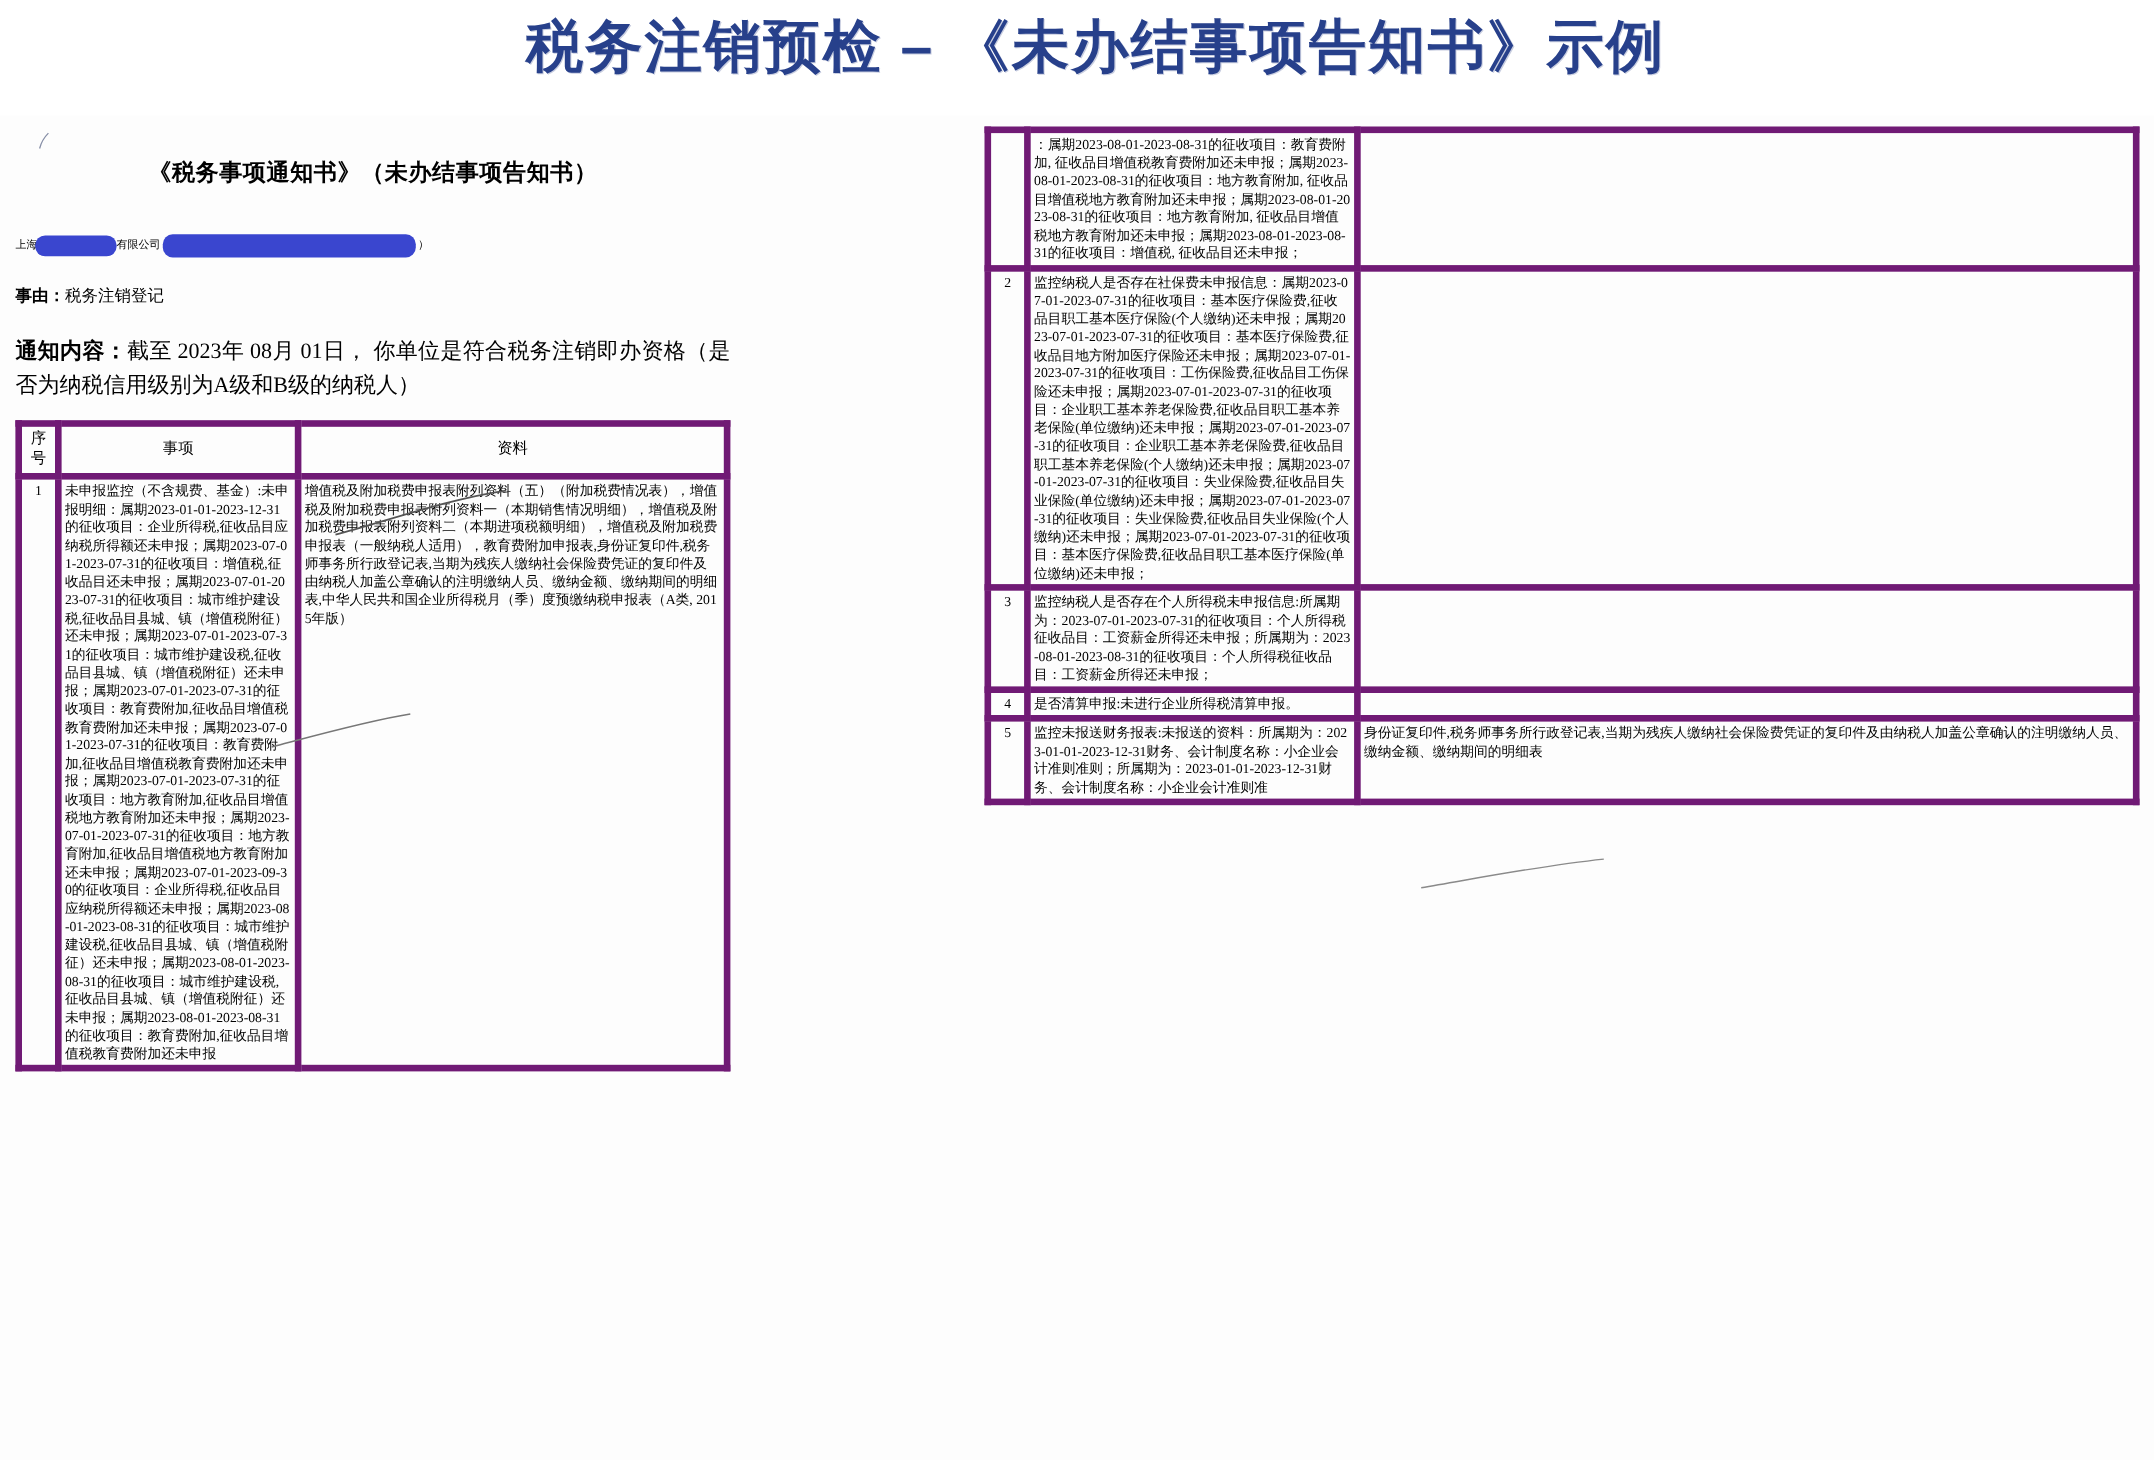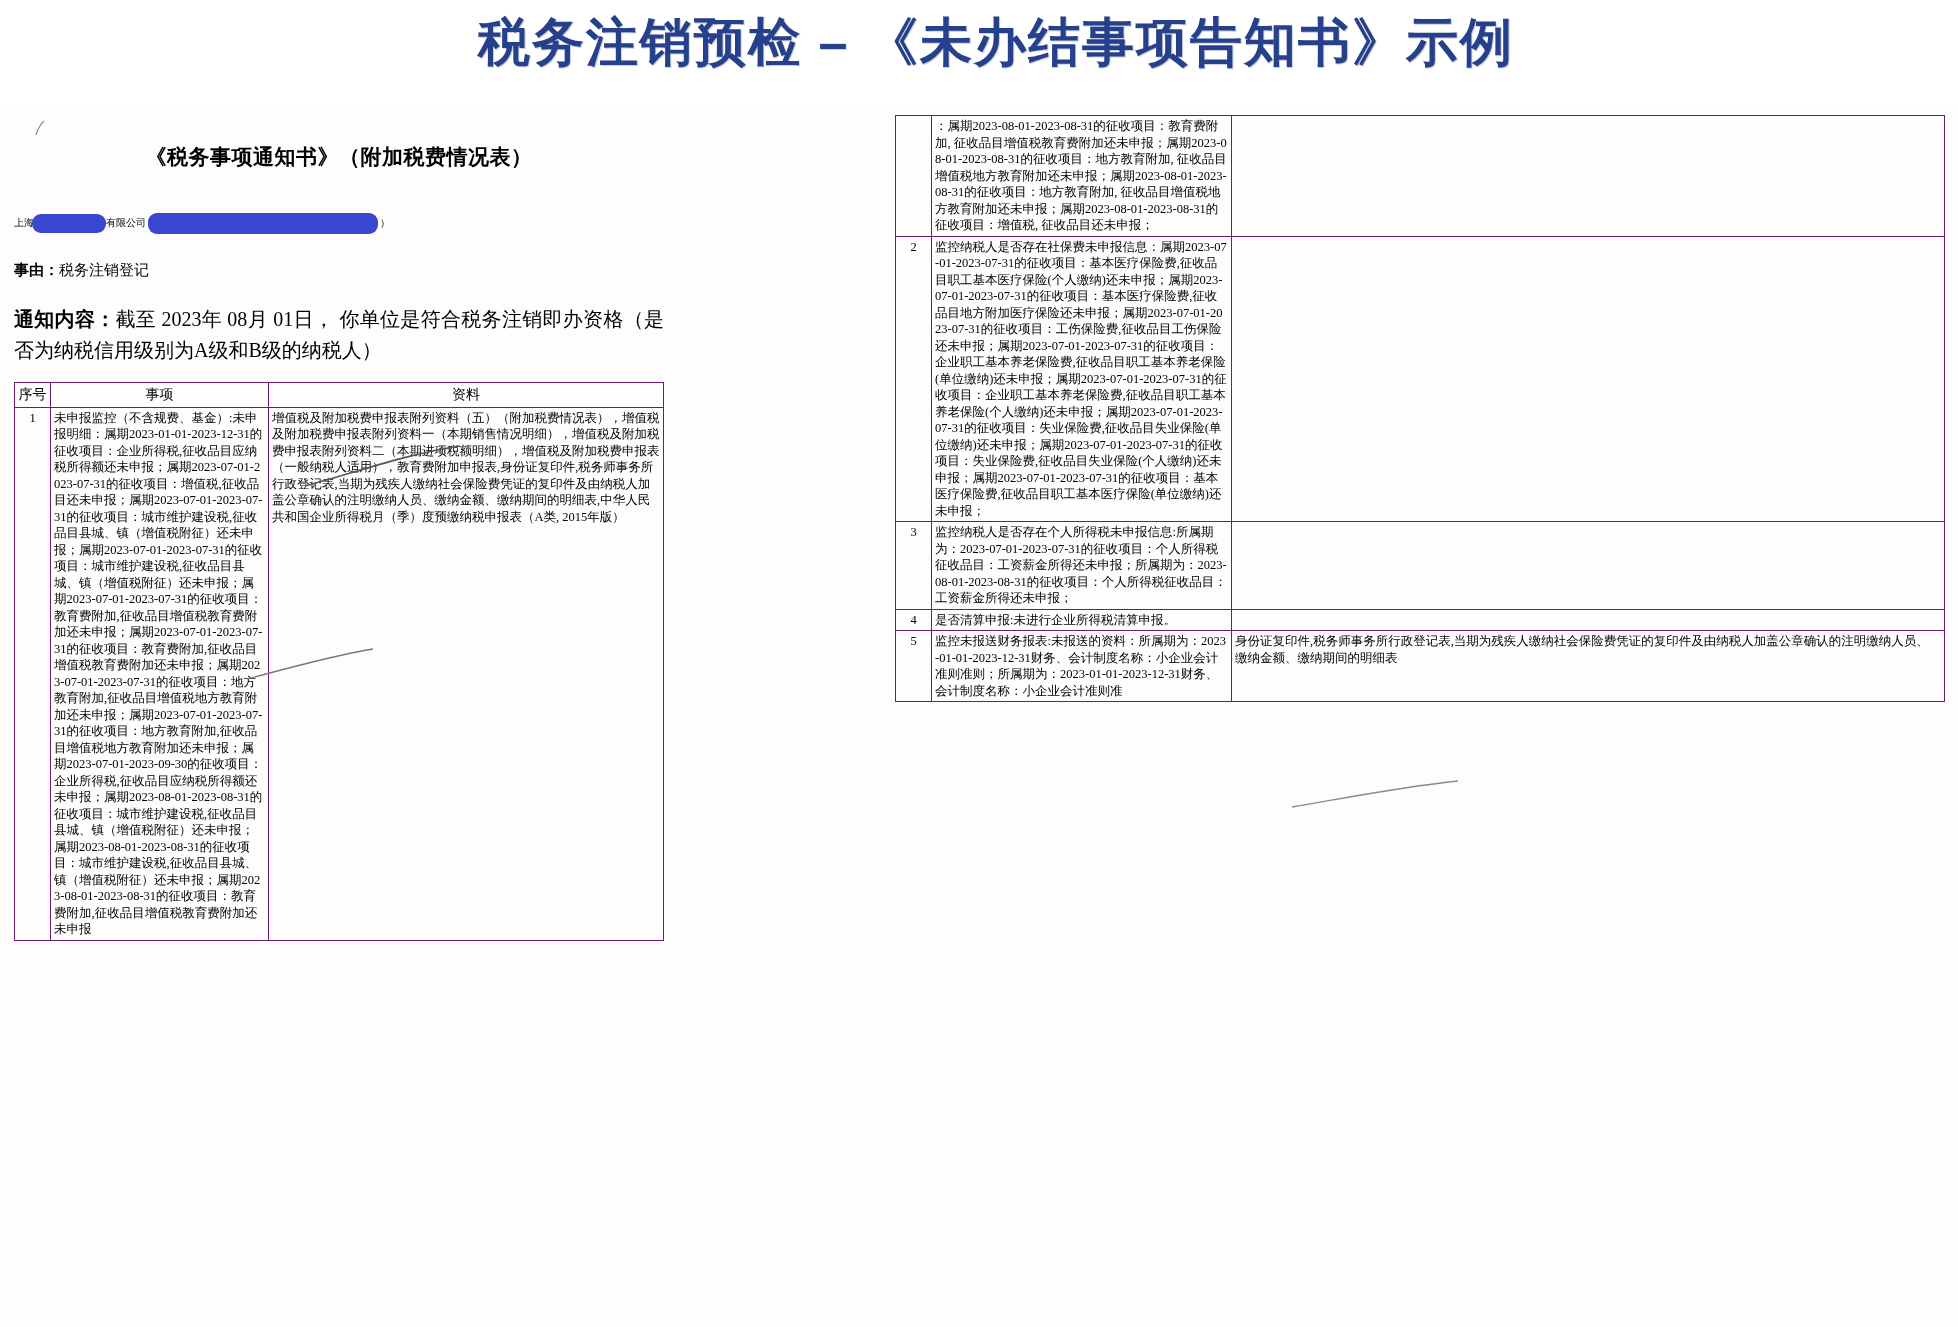--- a/index.html
+++ b/index.html
@@ -84,21 +84,21 @@
   }
   
   table.t{
     border-collapse:collapse;
     width:100%;
     font-size:12.5px;
     line-height:1.32;
     table-layout:fixed;
   }
   table.t td, table.t th{
-    border:1px solid #701a75;
+    border:6px solid #701a75;
     padding:2px 3px;
     vertical-align:top;
     font-weight:400;
   }
   table.t th{
     text-align:center;
     vertical-align:middle;
     font-size:14px;
     padding:3px;
   }
@@ -117,21 +117,21 @@
 </style>
 </head>
 <body>
 
 <div class="slide-title" style="color: rgb(39, 64, 139);">税务注销预检 – 《未办结事项告知书》示例</div>
 
 <div class="scan">
 
   <div class="panel-left">
 
-    <div class="doc-sub">《税务事项通知书》（附加税费情况表）</div>
+    <div class="doc-sub">《税务事项通知书》（未办结事项告知书）</div>
 
     <div class="addressee">
       <span>上海</span><span class="redact r1" style="background: rgb(58, 70, 207);"></span><span>有限公司</span><span class="redact r2" style="background: rgb(58, 70, 207);"></span><span>）</span>
     </div>
 
     <div class="field">
       <b>事由：</b><span>税务注销登记</span>
     </div>
 
 

